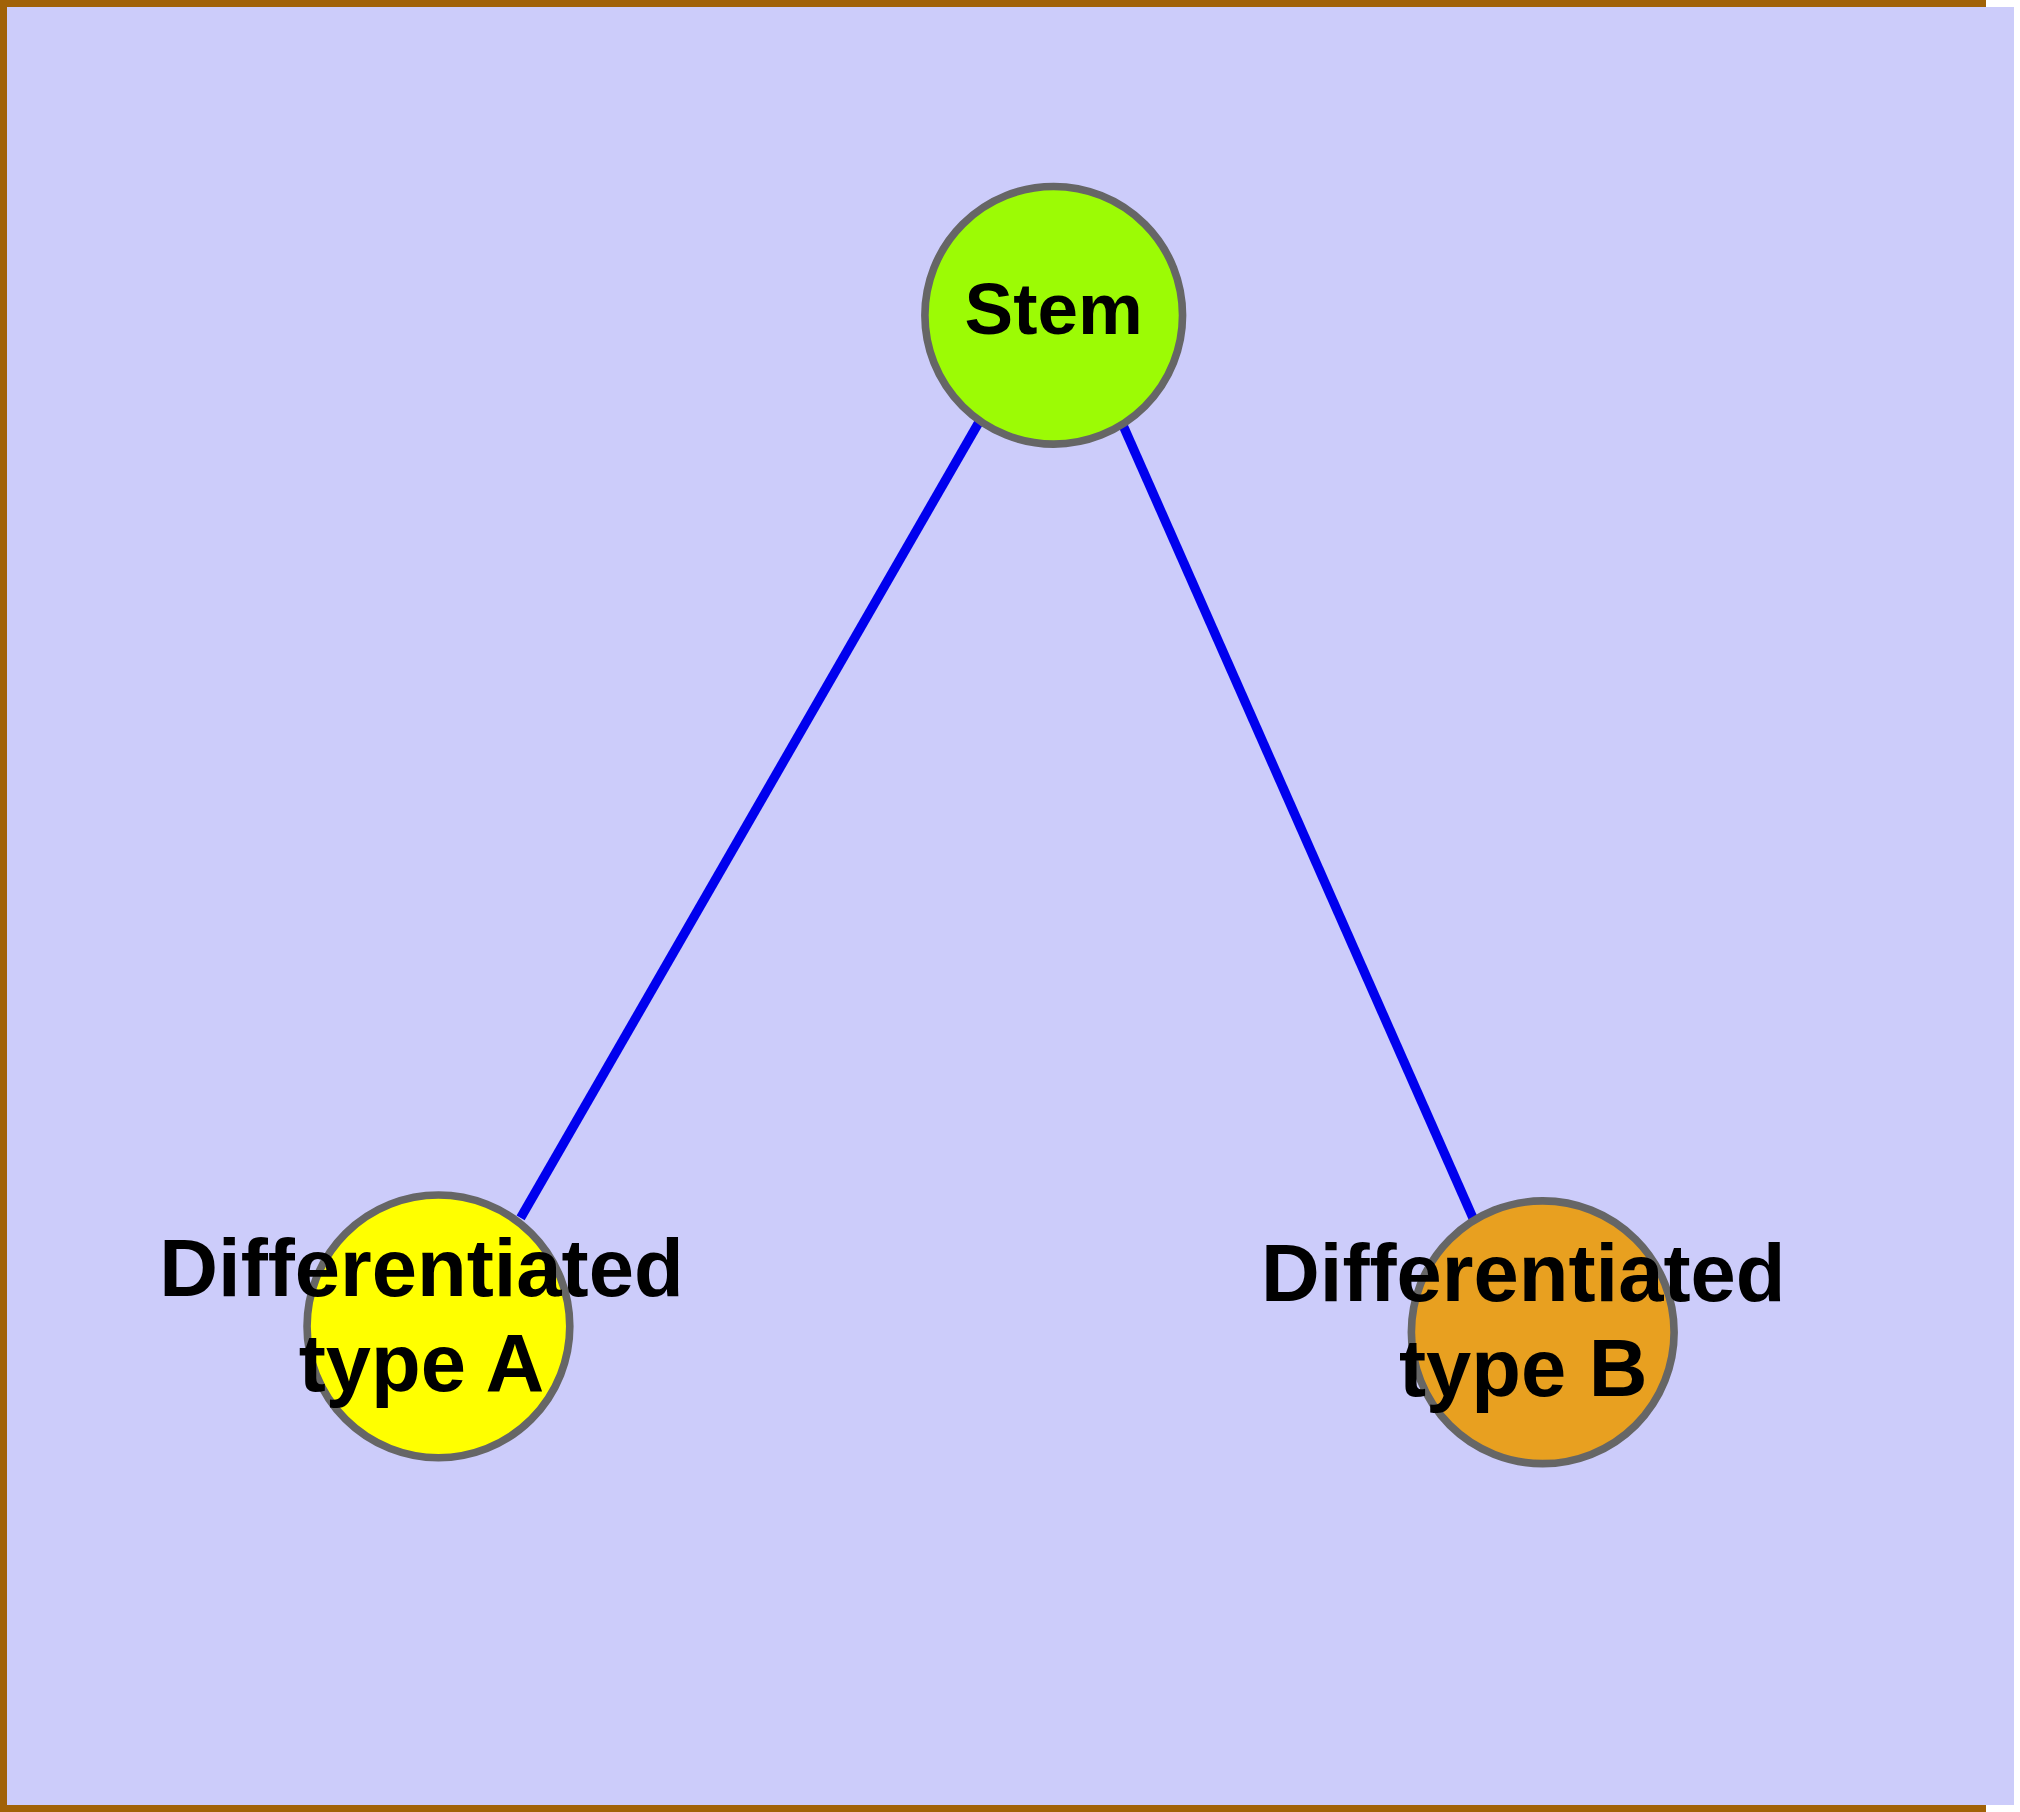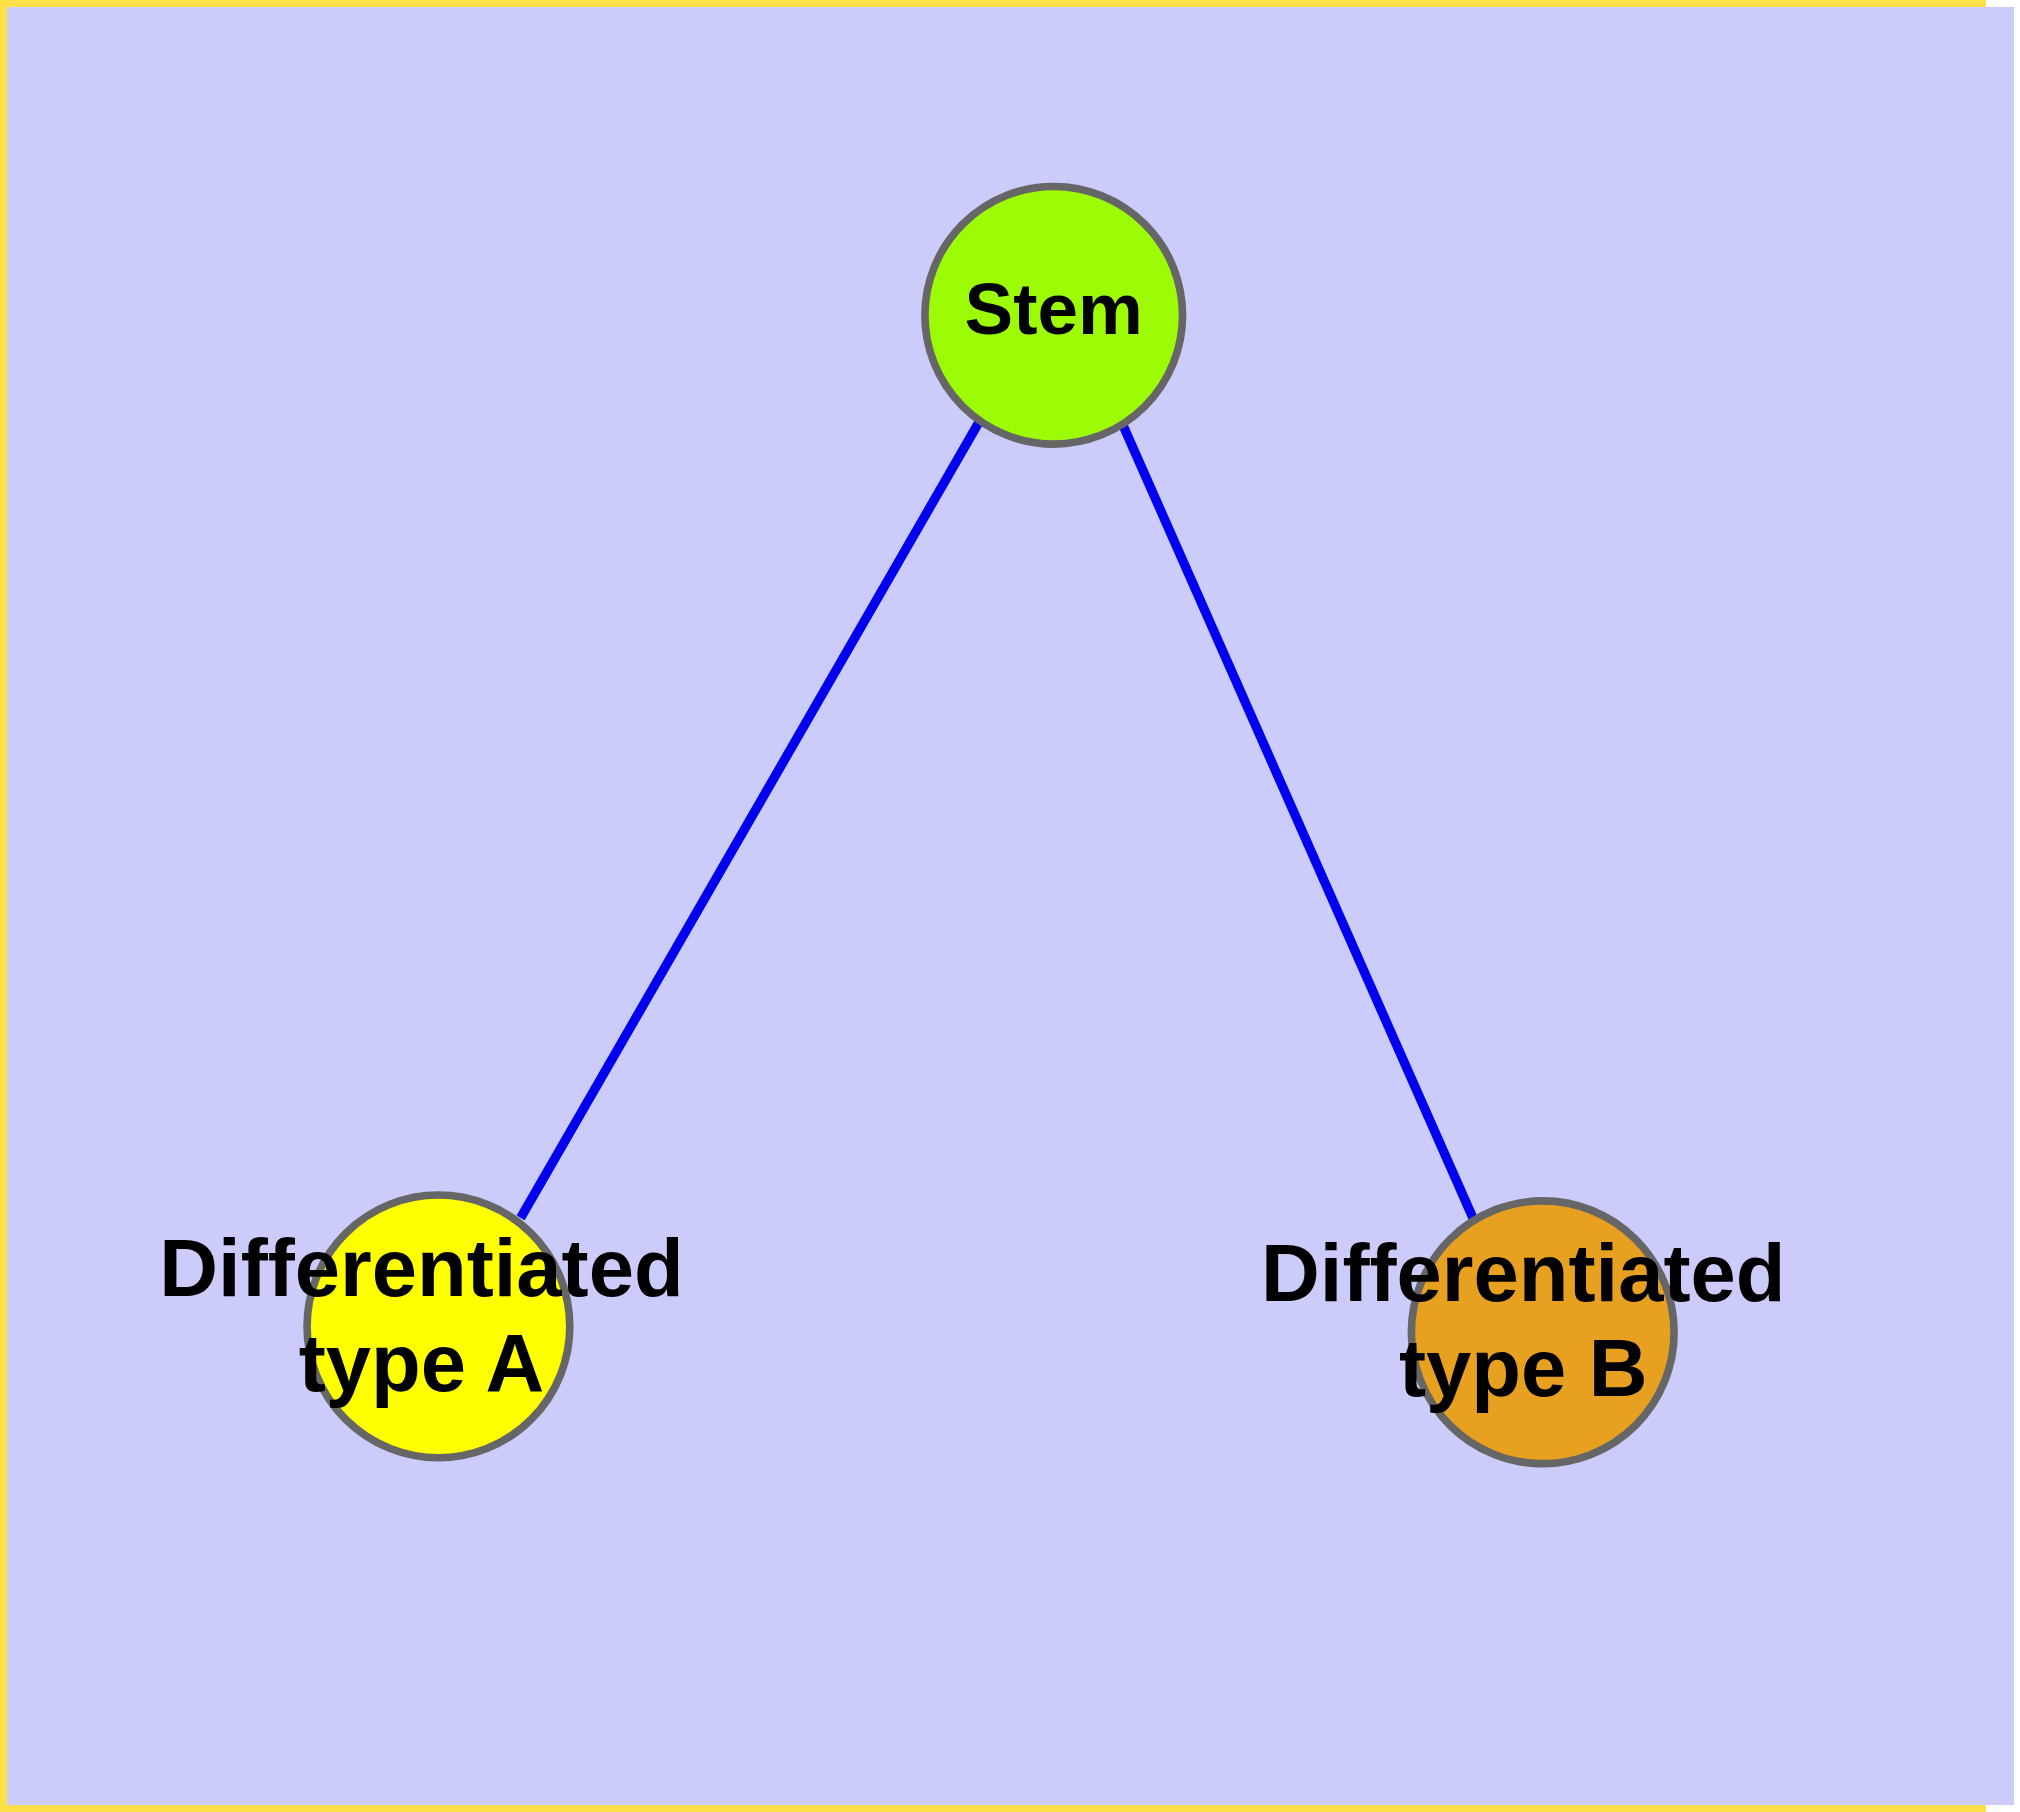--- a/index.html
+++ b/index.html
@@ -11,21 +11,21 @@
     width: 2021px;
     height: 1812px;
     overflow: hidden;
     font-family: "Liberation Sans", sans-serif;
   }
 
   #canvas-wrap {
     position: relative;
     width: 1986px;
     height: 1812px;
-    background: #fde047;
+    background: #a16207;
     box-sizing: border-box;
   }
 
   #graph-surface {
     position: absolute;
     left: 6.8px;
     top: 6.8px;
     width: 2007px;
     height: 1798px;
     background: #ccccfa;

